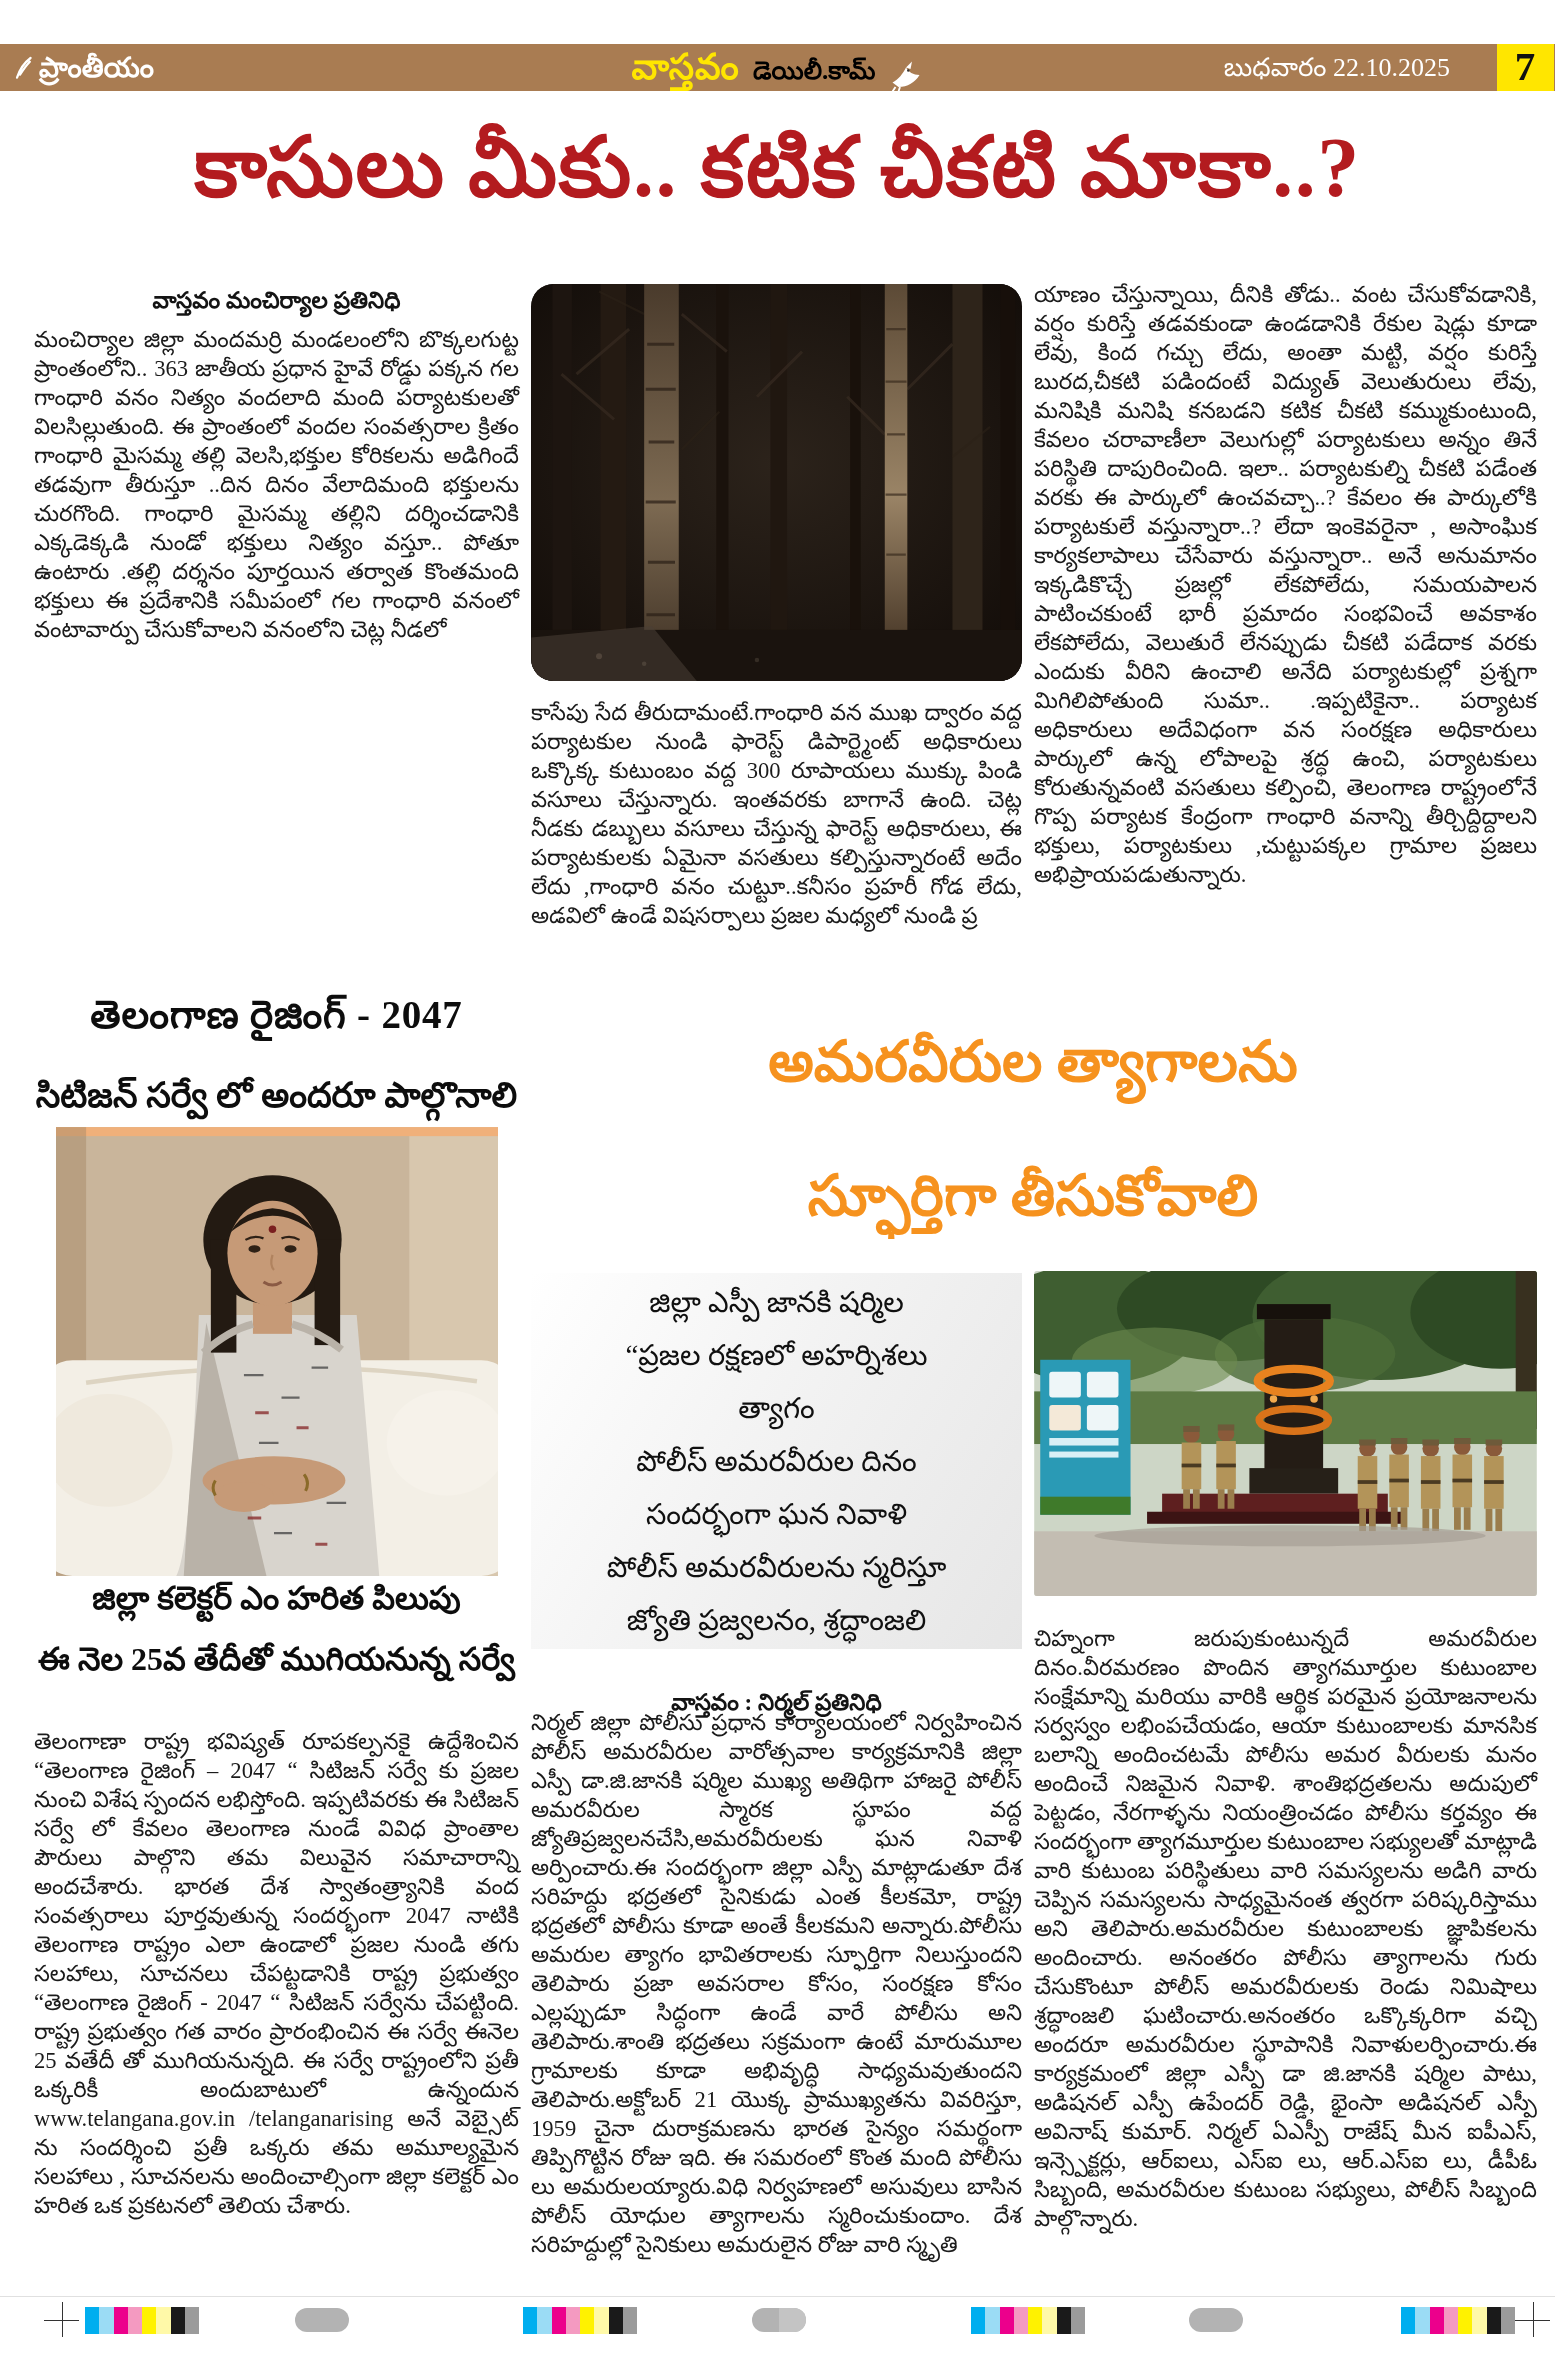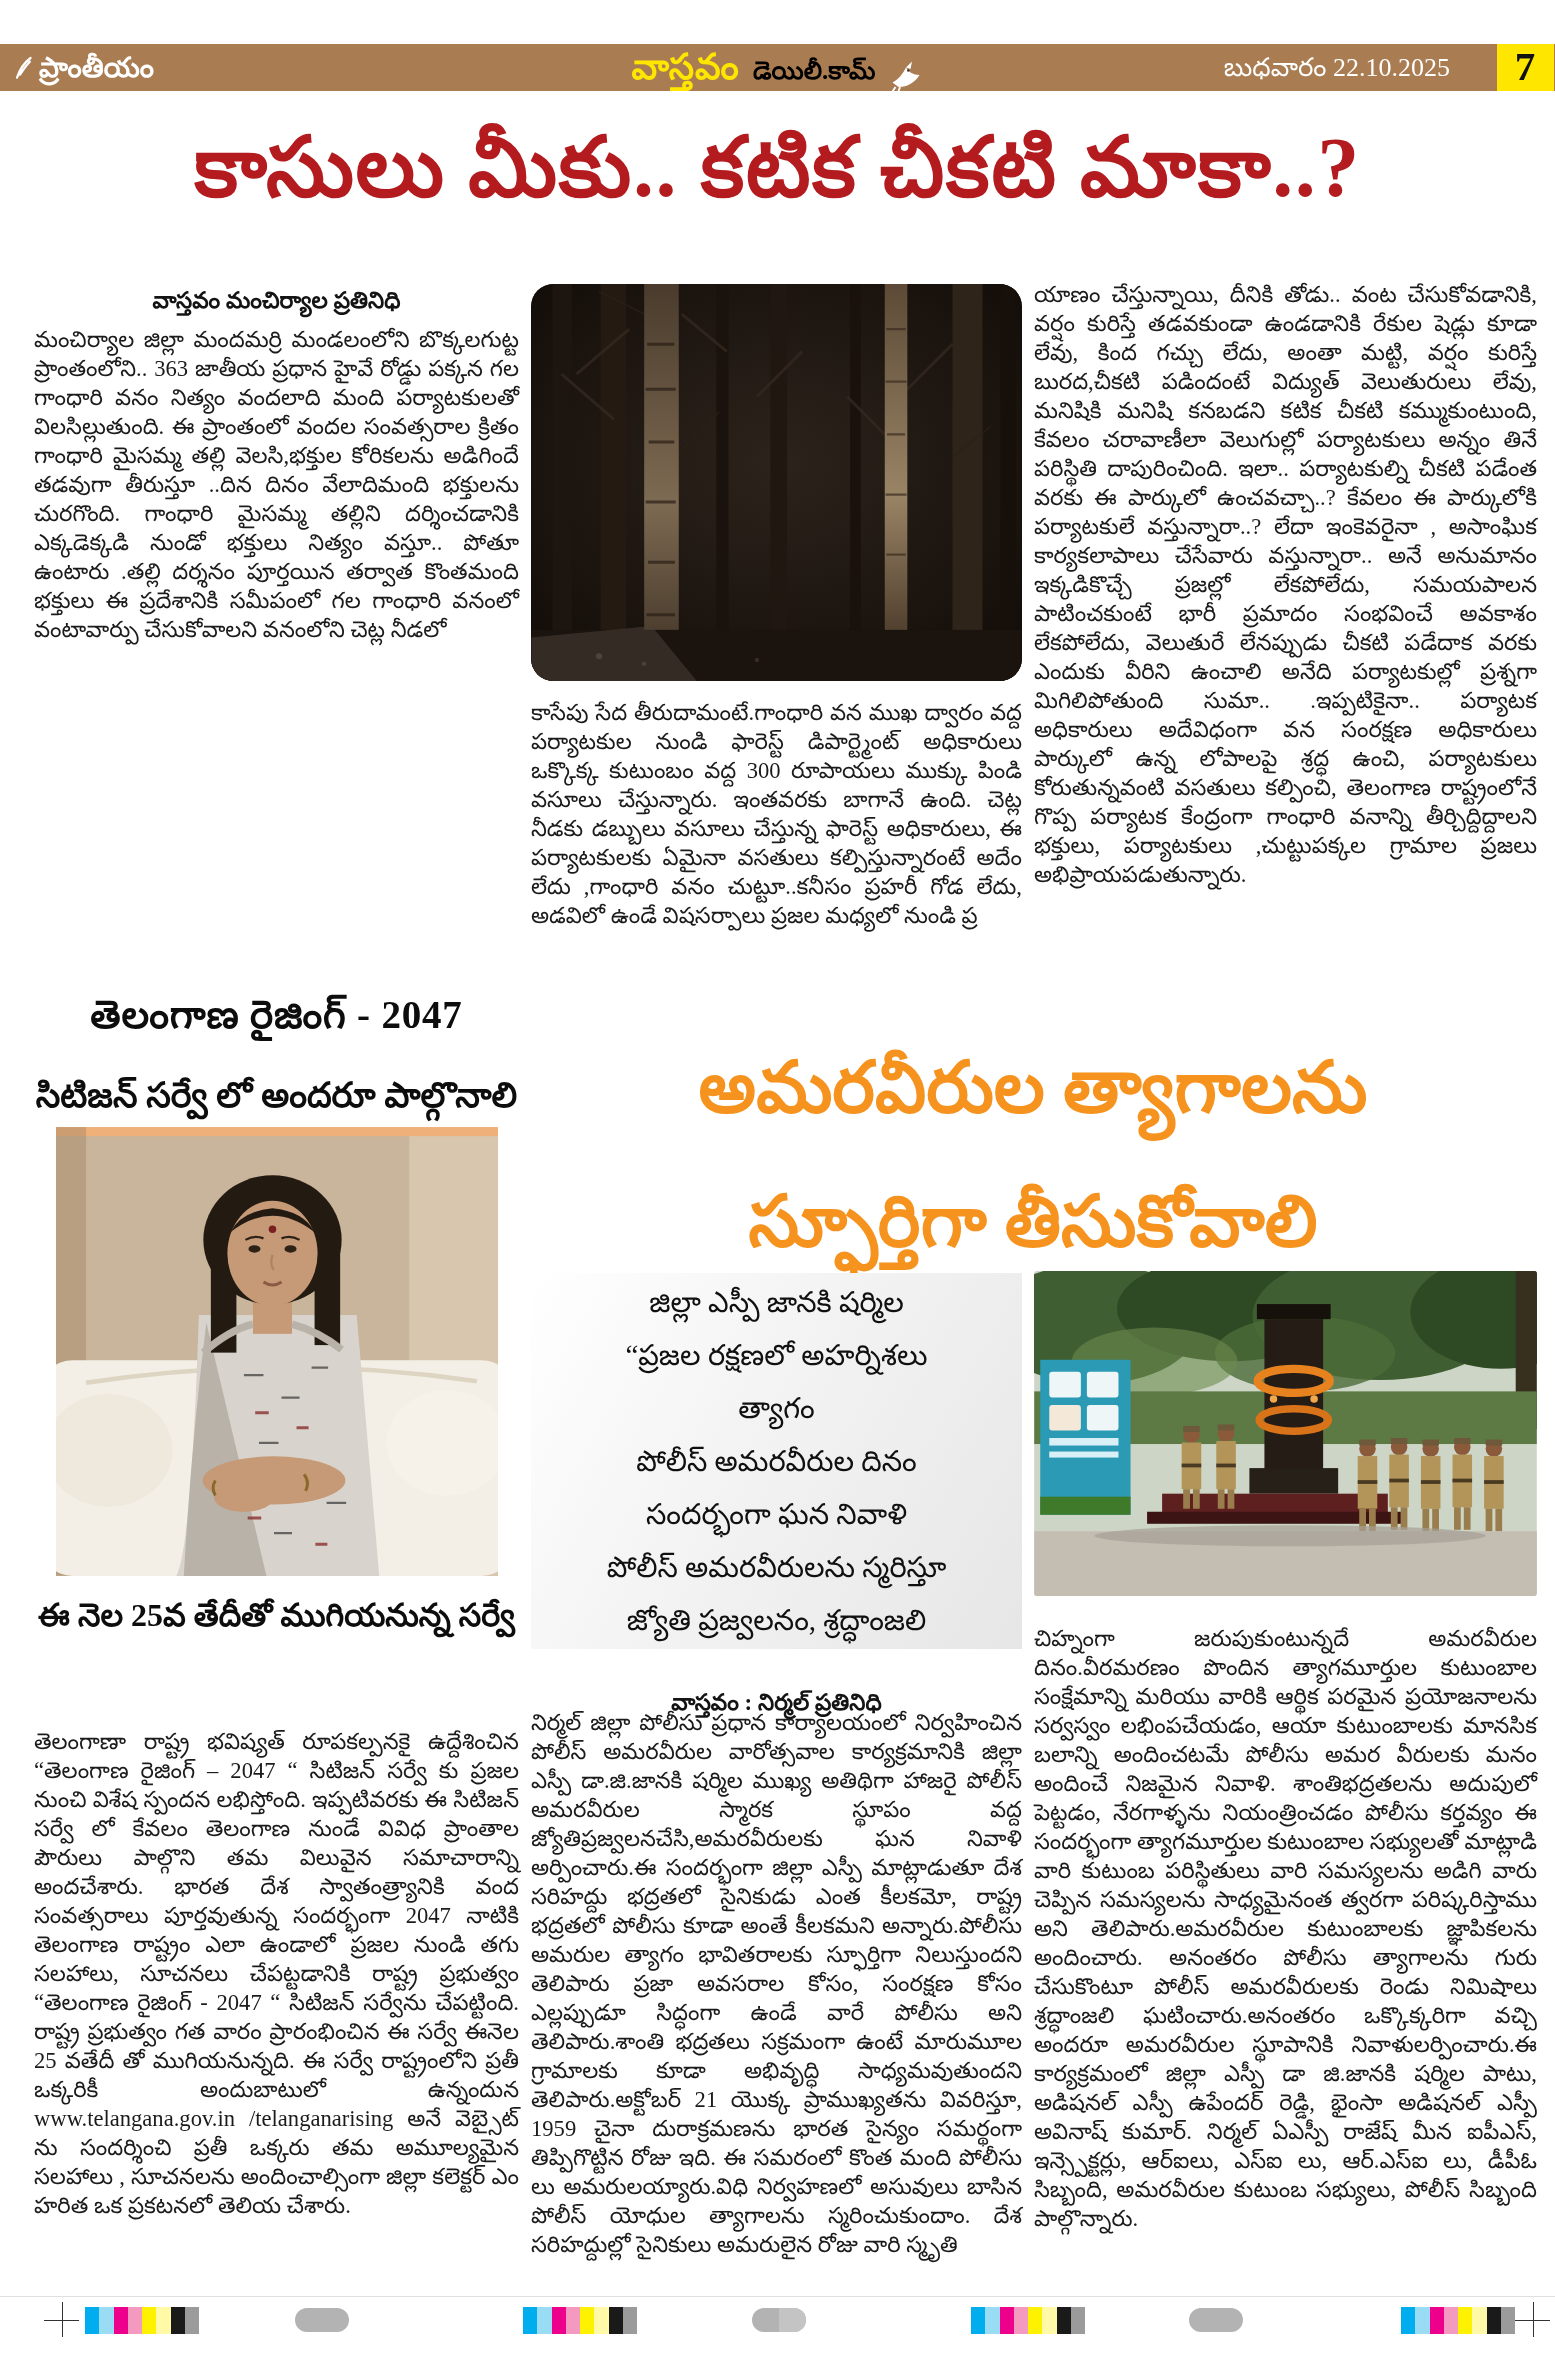--- a/index.html
+++ b/index.html
@@ -38,22 +38,22 @@
   .a2-head .h1{font-size:39px;font-weight:bold;letter-spacing:0.8px;}
   .a2-head .h2{font-size:35px;font-weight:bold;margin-top:29px;}
   .photo-woman{position:absolute;left:56px;top:1127px;width:442px;height:449px;overflow:hidden;}
   .a2-deck{position:absolute;left:34px;top:1580px;width:485px;text-align:center;color:#0d0d0d;}
   .a2-deck .d1{font-size:32px;font-weight:bold;}
   .a2-deck .d2{font-size:32px;font-weight:bold;margin-top:16.6px;}
   .a2-byline{position:absolute;left:34px;top:1685px;width:485px;}
   .a2-body{position:absolute;left:34px;top:1721px;width:485px;}
 
   
-  .a3-head{position:absolute;left:527px;top:1021px;width:1012px;text-align:center;
-           color:#f6921e;font-weight:bold;font-size:72px;line-height:134px;}
+  .a3-head{position:absolute;left:527px;top:995px;width:1012px;text-align:center;
+           color:#f6921e;font-weight:bold;font-size:57px;line-height:134px;}
   .a3-quote{position:absolute;left:531px;top:1273px;width:491px;height:376px;
             background:linear-gradient(120deg,#ffffff 0%,#f3f3f3 45%,#e6e6e6 100%);
             display:flex;flex-direction:column;justify-content:center;}
   .a3-quote .q{text-align:center;font-size:29px;line-height:53px;color:#101010;}
   .a3-byline{position:absolute;left:531px;top:1682px;width:491px;}
   .a3-midbody{position:absolute;left:531px;top:1702px;width:491px;}
   .photo-police{position:absolute;left:1034px;top:1271px;width:503px;height:325px;overflow:hidden;border-radius:3px;}
   .a3-rightbody{position:absolute;left:1034px;top:1618px;width:503px;}
 
   
@@ -186,20 +186,21 @@
       <path d="M288 170 q-4 14 2 20" stroke="#b0835f" stroke-width="3" fill="none"></path>
 
       <ellipse cx="290" cy="470" rx="95" ry="32" fill="#c69a77"></ellipse>
       <ellipse cx="250" cy="492" rx="40" ry="20" fill="#c69a77"></ellipse>
       <path d="M212 470 q-6 10 0 20 M330 462 q8 10 2 22" stroke="#8a6a2a" stroke-width="4" fill="none"></path>
       <path d="M196 300 Q230 270 262 262 M380 296 Q350 272 314 262" stroke="#b9b2a8" stroke-width="10" fill="none"></path>
     </svg>
   </div>
 
   <div class="a2-deck">
+    <div class="d1">జిల్లా కలెక్టర్ ఎం హరిత పిలుపు</div>
     <div class="d2">ఈ నెల 25వ తేదీతో ముగియనున్న సర్వే</div>
   </div>
   <div class="a2-body body-text">తెలంగాణా రాష్ట్ర భవిష్యత్ రూపకల్పనకై ఉద్దేశించిన “తెలంగాణ రైజింగ్ – 2047 “ సిటిజన్ సర్వే కు ప్రజల నుంచి విశేష స్పందన లభిస్తోంది. ఇప్పటివరకు ఈ సిటిజన్ సర్వే లో కేవలం తెలంగాణ నుండే వివిధ ప్రాంతాల పౌరులు పాల్గొని తమ విలువైన సమాచారాన్ని అందచేశారు. భారత దేశ స్వాతంత్ర్యానికి వంద సంవత్సరాలు పూర్తవుతున్న సందర్భంగా 2047 నాటికి తెలంగాణ రాష్ట్రం ఎలా ఉండాలో ప్రజల నుండి తగు సలహాలు, సూచనలు చేపట్టడానికి రాష్ట్ర ప్రభుత్వం “తెలంగాణ రైజింగ్ - 2047 “ సిటిజన్ సర్వేను చేపట్టింది. రాష్ట్ర ప్రభుత్వం గత వారం ప్రారంభించిన ఈ సర్వే ఈనెల 25 వతేదీ తో ముగియనున్నది. ఈ సర్వే రాష్ట్రంలోని ప్రతీ ఒక్కరికీ అందుబాటులో ఉన్నందున www.telangana.gov.in /telanganarising అనే వెబ్సైట్ ను సందర్శించి ప్రతీ ఒక్కరు తమ అమూల్యమైన సలహాలు , సూచనలను అందించాల్సింగా జిల్లా కలెక్టర్ ఎం హరిత ఒక ప్రకటనలో తెలియ చేశారు.</div>
 
   <div class="a3-head">
     <div>అమరవీరుల త్యాగాలను</div>
     <div>స్ఫూర్తిగా తీసుకోవాలి</div>
   </div>
 
   <div class="a3-quote">

